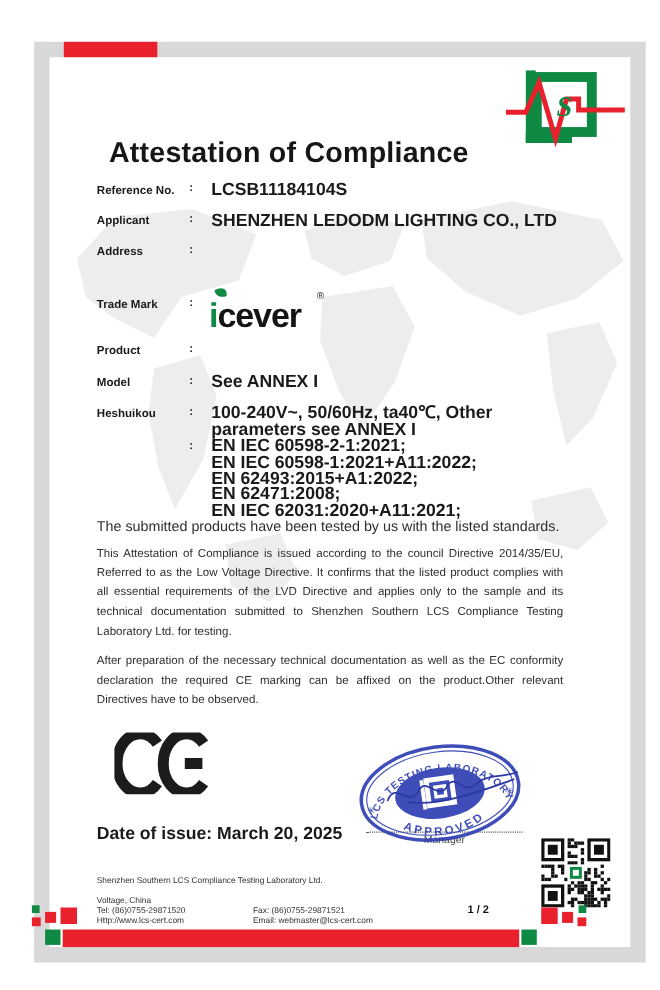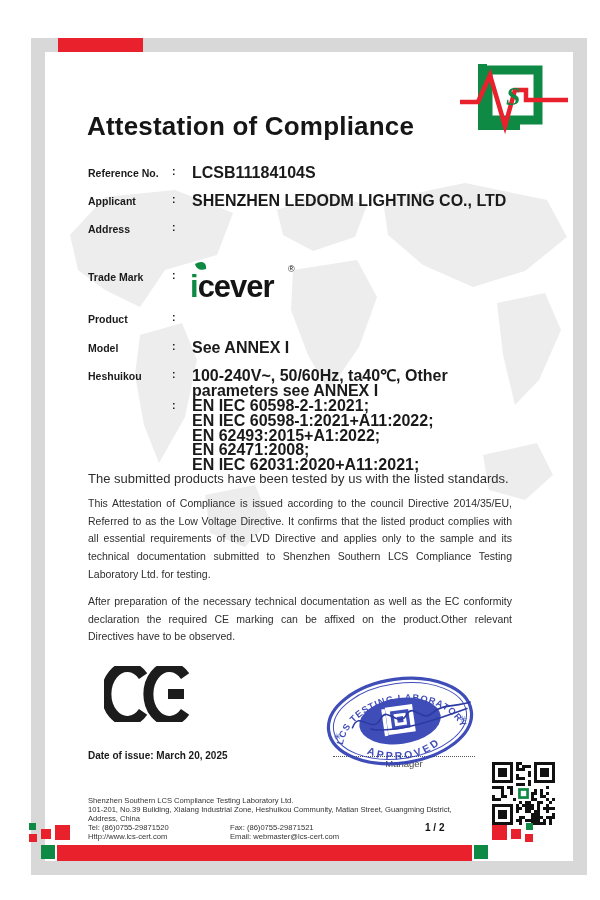--- a/index.html
+++ b/index.html
@@ -3,29 +3,29 @@
 <meta charset="utf-8">
 <style>
   html,body{margin:0;padding:0;background:#fff;}
   .page{position:relative;width:600px;height:900px;background:#fff;overflow:hidden;
         font-family:"Liberation Sans",sans-serif;color:#1a1a1a;}
   .watermark{position:absolute;left:45px;top:175px;z-index:0;}
   .frame{position:absolute;left:31px;top:38px;width:556px;height:837px;
          border:14px solid #d8d8d8;box-sizing:border-box;z-index:1;background:transparent;}
   .abs{position:absolute;z-index:2;}
   .top-accent{left:58px;top:38px;width:85px;height:14px;background:#e8212d;}
-  .title{left:87px;top:111px;margin:0;font-size:26px;font-weight:bold;color:#161616;letter-spacing:.2px;}
+  .title{left:87px;top:111px;margin:12px;font-size:26px;font-weight:bold;color:#161616;letter-spacing:.2px;}
   .lbl{left:88px;width:86px;font-size:10.5px;font-weight:bold;line-height:17px;}
   .sep{left:172px;font-size:10.5px;font-weight:bold;}
   .val{left:192px;width:330px;font-size:16px;font-weight:bold;line-height:15px;}
   .standards{line-height:14.8px;}
   .note{left:88px;width:430px;font-size:13px;color:#2e2e2e;}
   .para{left:88px;width:424px;margin:0;font-size:10.5px;line-height:17.7px;color:#2e2e2e;text-align:justify;}
   .ce{left:104px;top:666px;}
-  .date-line{left:88px;top:750px;font-size:10px;font-weight:bold;}
+  .date-line{left:88px;top:750px;font-size:16px;font-weight:bold;}
   .sig-line{left:333px;top:742px;width:142px;height:14px;border-bottom:1.5px dotted #555;z-index:2;}
   .sig-role{left:333px;top:758px;width:142px;text-align:center;font-size:9.5px;color:#4a4a4a;z-index:2;}
   .stamp{left:315px;top:660px;z-index:3;}
   .qr{left:492px;top:762px;z-index:2;}
   .f-line{font-size:7.6px;color:#333;white-space:nowrap;}
   .page-num{left:425px;top:822px;width:55px;font-size:10px;font-weight:bold;color:#111;}
   .sq{position:absolute;z-index:3;}
   .red{background:#e8212d;} .green{background:#0f8a45;}
   .bottom-bar{left:57px;top:845px;width:415px;height:16px;background:#e8212d;}
 </style>
@@ -256,22 +256,21 @@
       <rect x="48" y="6" width="9" height="9" fill="#111"></rect>
       <rect x="0" y="42" width="21" height="21" fill="#111"></rect>
       <rect x="3" y="45" width="15" height="15" fill="#fff"></rect>
       <rect x="6" y="48" width="9" height="9" fill="#111"></rect>
       <rect x="24" y="24" width="15" height="15" fill="#fff"></rect>
       <rect x="26.099999999999998" y="26.099999999999998" width="10.8" height="10.8" fill="#0f8a45"></rect>
       <rect x="28.799999999999997" y="28.799999999999997" width="5.4" height="5.4" fill="#fff"></rect>
     </svg>
 
   <div class="abs f-line" style="left:88px;top:796px">Shenzhen Southern LCS Compliance Testing Laboratory Ltd.</div>
-  <div class="abs f-line" style="left:88px;top:805px">101-201, No.39 Buliding, Xialang Industrial Zone, Heshuikou Community, Matian Street, Guangming District,</div>
-  <div class="abs f-line" style="left:88px;top:814px">Address, China</div>
+  <div class="abs f-line" style="left:88px;top:814px">Voltage, China</div>
   <div class="abs f-line" style="left:88px;top:823px">Tel: (86)0755-29871520</div>
   <div class="abs f-line" style="left:230px;top:823px">Fax: (86)0755-29871521</div>
   <div class="abs f-line" style="left:88px;top:832px">Http://www.lcs-cert.com</div>
   <div class="abs f-line" style="left:230px;top:832px">Email: webmaster@lcs-cert.com</div>
   <div class="abs page-num">1 / 2</div>
 
   <div class="abs bottom-bar"></div>
   <div class="sq green" style="left:41px;top:845px;width:14px;height:14px"></div>
   <div class="sq green" style="left:474px;top:845px;width:14px;height:14px"></div>
   <div class="sq red" style="left:55px;top:825px;width:15px;height:15px"></div>

